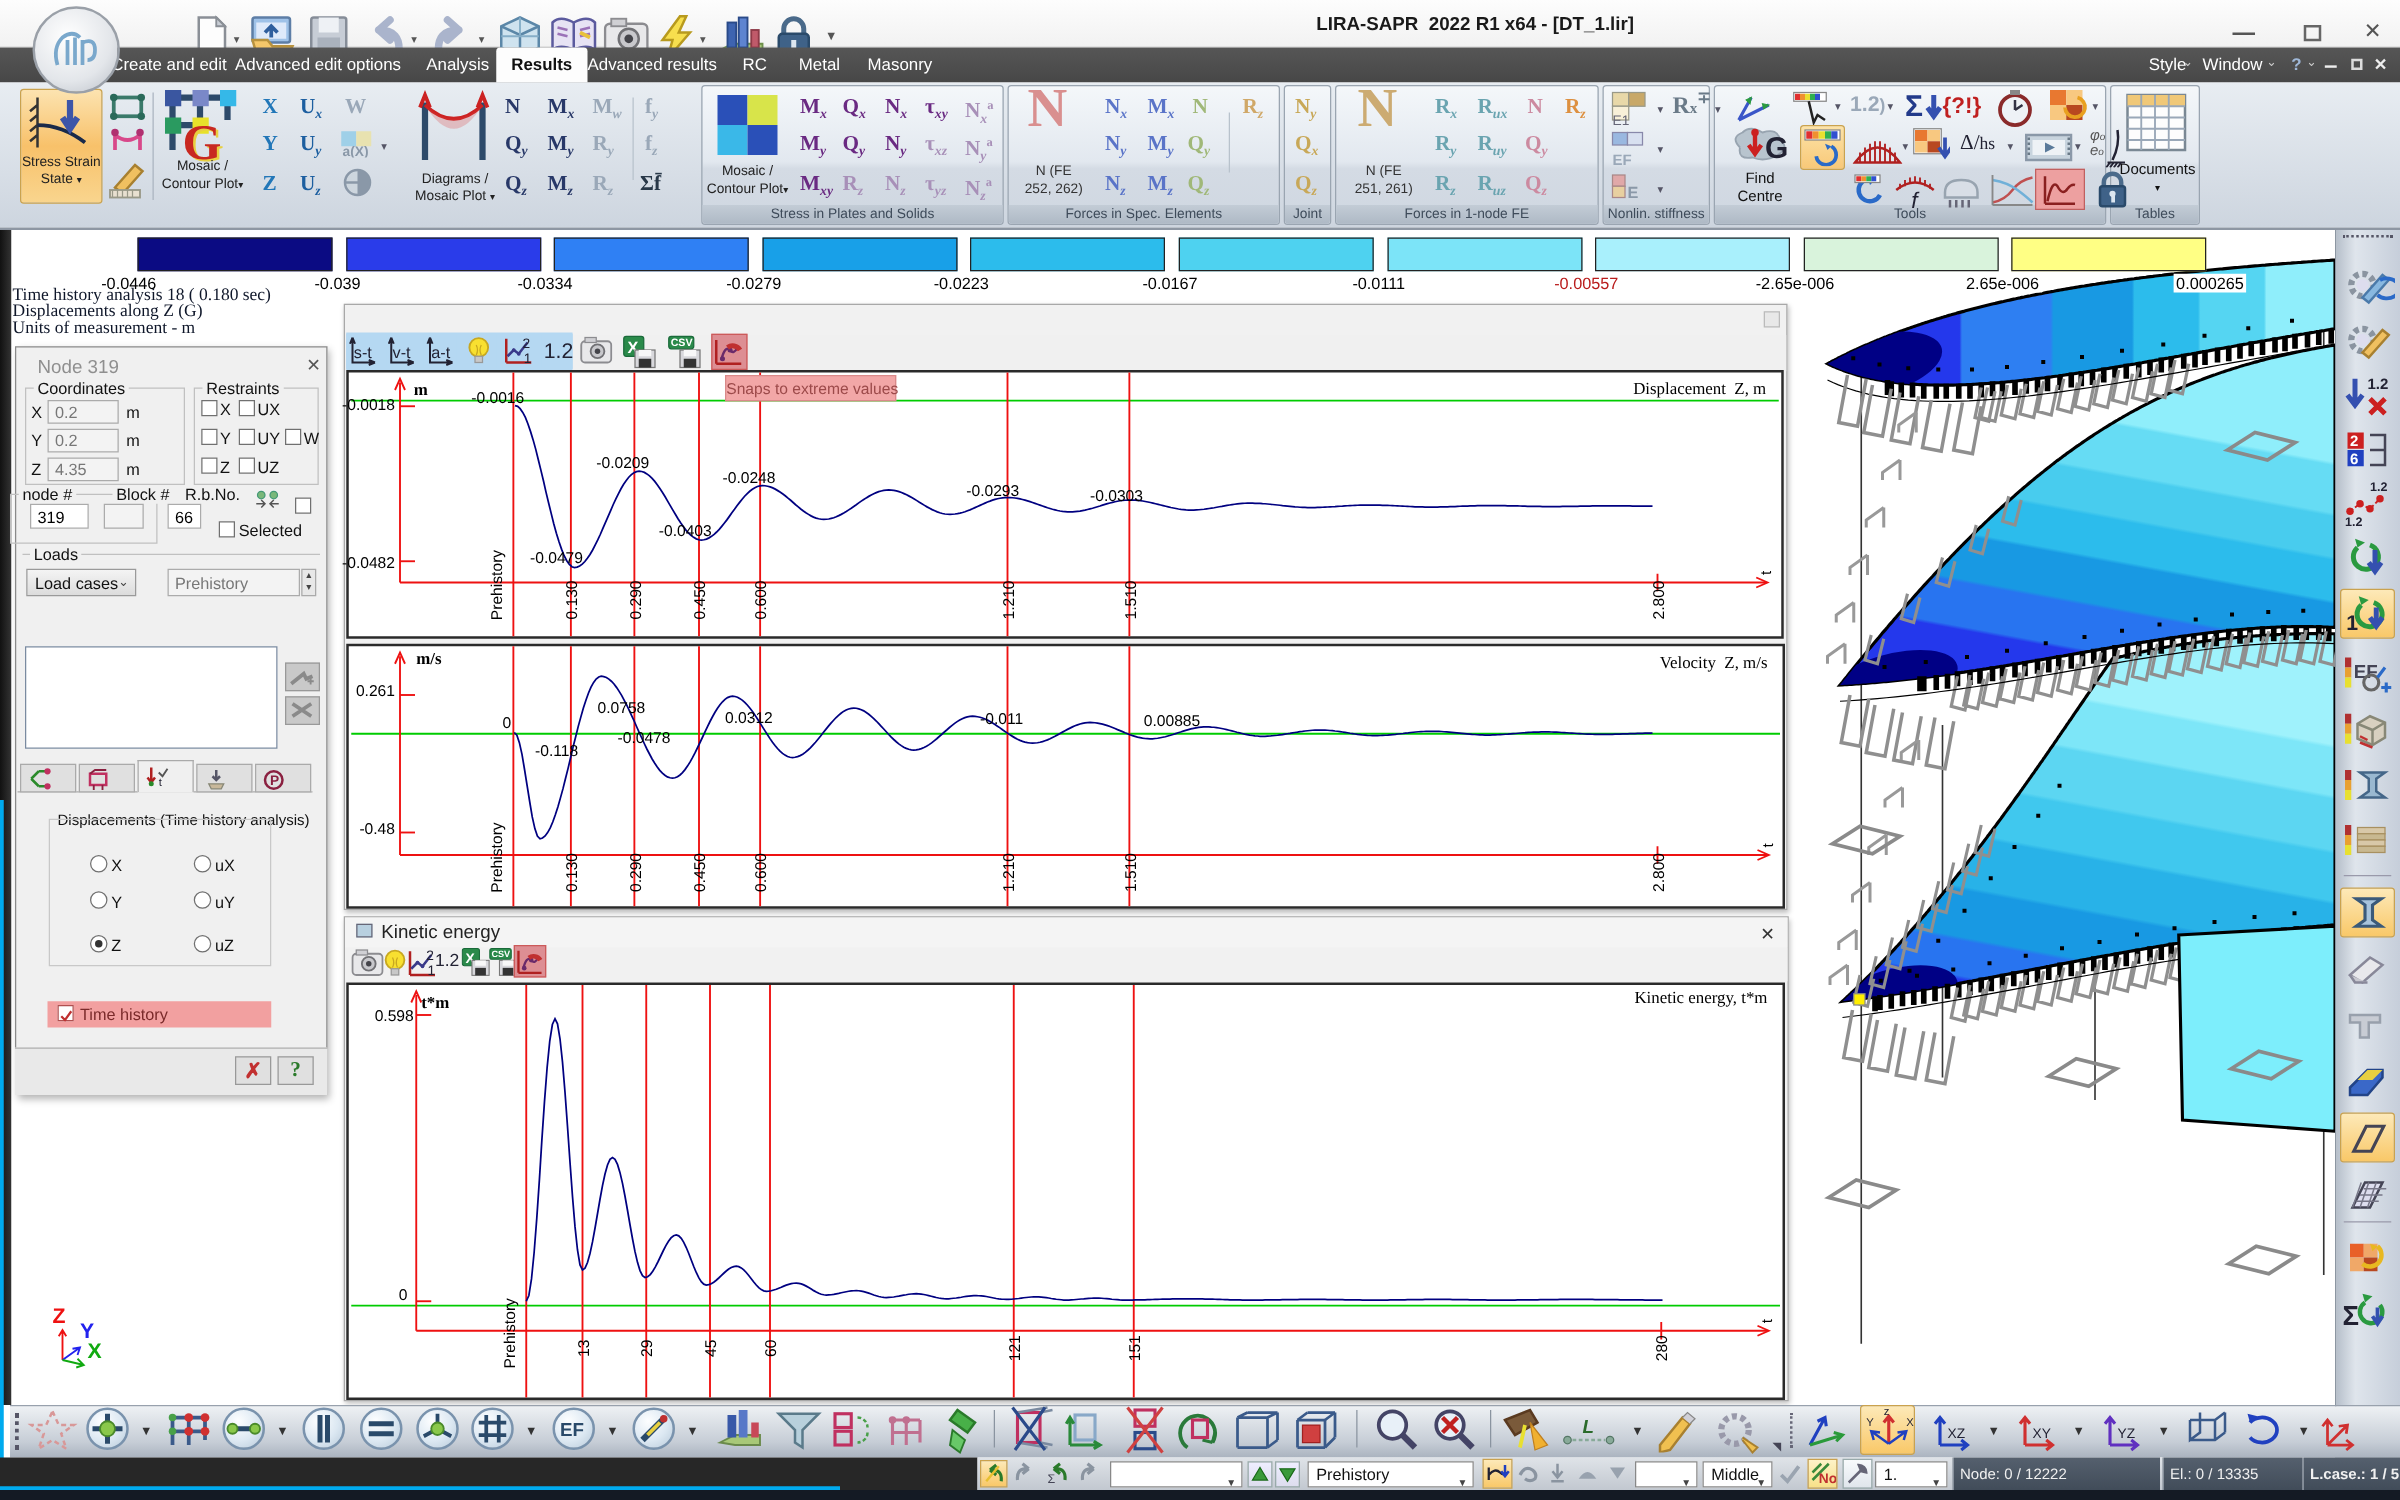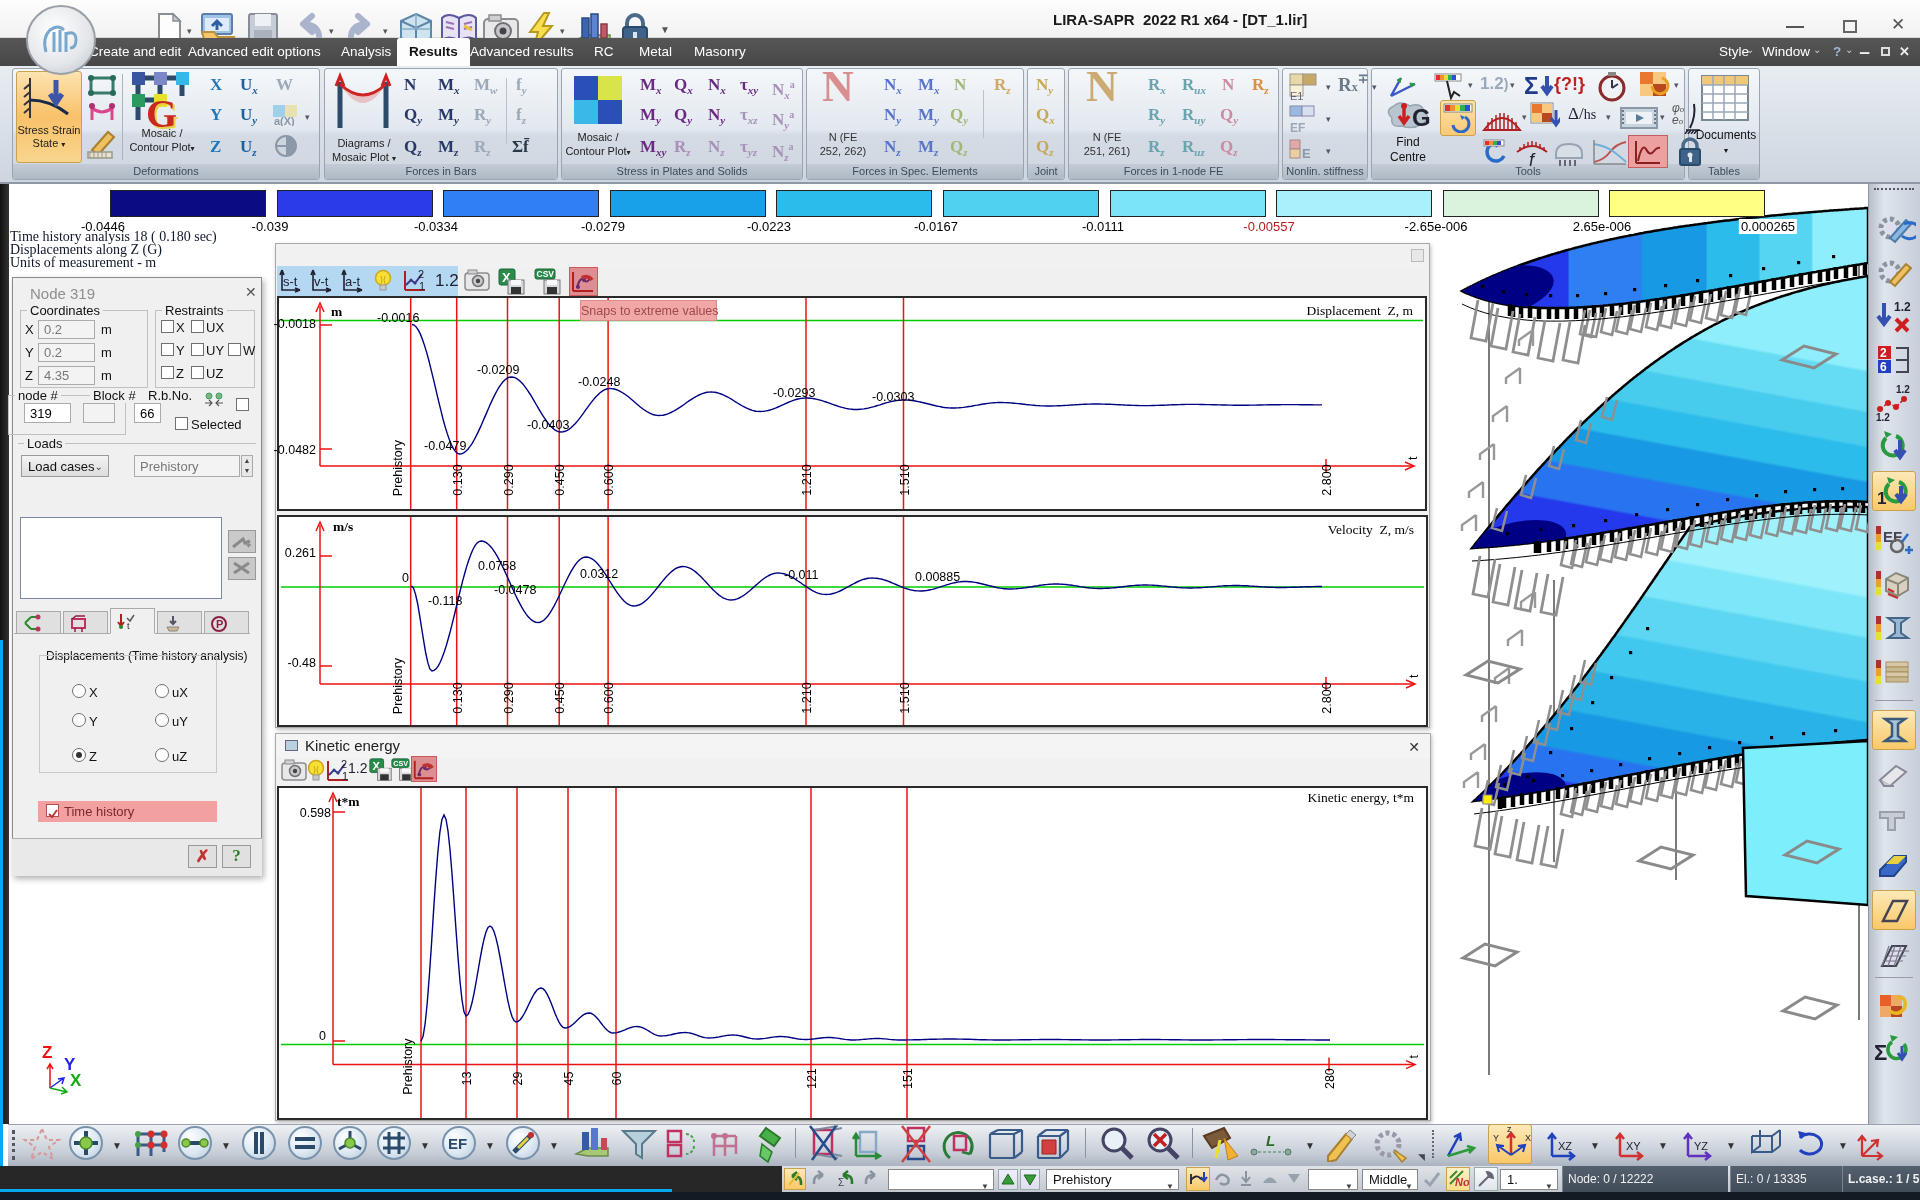--- a/index.html
+++ b/index.html
@@ -125,26 +125,20 @@
     <div class="tab" style="left:1707px;">Style</div>
     <div class="abs" style="left:1746px;top:44px;color:#ccc;font-size:10px;">⌄</div>
     <div class="tab" style="left:1750px;">Window</div>
     <div class="abs" style="left:1813px;top:44px;color:#ccc;font-size:10px;">⌄</div>
     <div class="tab" style="left:1821px;color:#9fb8d8;font-weight:bold;">?</div>
     <div class="abs" style="left:1845px;top:44px;color:#ccc;font-size:10px;">⌄</div>
     <div class="abs" style="left:1860px;top:40px;color:#eee;font-size:12px;">▁</div>
     <div class="abs" style="left:1881px;top:47px;width:9px;height:9px;border:2px solid #ddd;"></div>
     <div class="abs" style="left:1899px;top:44px;color:#eee;font-size:13px;font-weight:bold;">✕</div>
     <div class="abs" id="ribbon"></div>
-    <div class="grp" style="left:12px;top:68px;width:308px;">
-      <div class="gcap">Deformations</div>
-    </div>
-    <div class="grp" style="left:324px;top:68px;width:234px;">
-      <div class="gcap">Forces in Bars</div>
-    </div>
     <div class="grp" style="left:561px;top:68px;width:242px;">
       <div class="gcap">Stress in Plates and Solids</div>
     </div>
     <div class="grp" style="left:806px;top:68px;width:218px;">
       <div class="gcap">Forces in Spec. Elements</div>
     </div>
     <div class="grp" style="left:1027px;top:68px;width:38px;">
       <div class="gcap">Joint</div>
     </div>
     <div class="grp" style="left:1068px;top:68px;width:211px;">
@@ -1271,21 +1265,21 @@
     <div class="abs" style="left:1284px;top:1168px;width:22px;height:22px;"><svg width="20" height="20">
         <path d="M4 6 h12 l-6 9 z" fill="#98a2ae"></path>
       </svg></div>
     <div class="abs" style="left:1308px;top:1169px;width:50px;height:21px;background:#fff;border:1px solid #888;font-size:13px;line-height:20px;padding-left:6px;color:#111;">
       <span style="position:absolute;right:4px;top:7px;font-size:8px;color:#444;">▼</span>
     </div>
     <div class="abs" style="left:1362px;top:1169px;width:56px;height:21px;background:#fff;border:1px solid #888;font-size:13px;line-height:20px;padding-left:6px;color:#111;">Middle<span style="position:absolute;right:4px;top:7px;font-size:8px;color:#444;">▼</span></div>
     <div class="abs" style="left:1422px;top:1168px;width:22px;height:22px;"><svg width="20" height="20">
         <path d="M3 12 l5 5 l9 -12" stroke="#9aa4b0" stroke-width="3" fill="none"></path>
       </svg></div>
-    <div class="abs" style="left:1446px;top:1167px;width:24px;height:24px;background:linear-gradient(#fdf2c8,#f8e088);border:1px solid #caa24e;font-style:italic;"><svg width="22" height="22">
+    <div class="abs" style="left:1446px;top:1167px;width:24px;height:24px;background:linear-gradient(#fdf2c8,#f8e088);border:1px solid #caa24e;"><svg width="22" height="22">
         <path d="M3 16 L16 3 M3 10 L10 3" stroke="#3a8a3a" stroke-width="2" fill="none"></path>
         <text x="8" y="18" font-size="11" font-weight="bold" fill="#c03030">No</text>
       </svg></div>
     <div class="abs" style="left:1474px;top:1167px;width:24px;height:24px;background:linear-gradient(#f8fafc,#e0e6ec);border:1px solid #9aa;"><svg width="22" height="22">
         <path d="M4 18 L14 8 M12 4 a6 6 0 0 1 6 6 l-4 -1 z" fill="#667" stroke="#667" stroke-width="2"></path>
       </svg></div>
     <div class="abs" style="left:1500px;top:1169px;width:58px;height:21px;background:#fff;border:1px solid #888;font-size:13px;line-height:20px;padding-left:6px;color:#111;">1.<span style="position:absolute;right:4px;top:7px;font-size:8px;color:#444;">▼</span></div>
     <div class="seg" style="left:1562px;width:166px;">Node: 0 / 12222</div>
     <div class="seg" style="left:1730px;width:112px;">El.: 0 / 13335</div>
     <div class="seg" style="left:1842px;width:97px;font-weight:bold;">L.case.: 1 / 5</div>

